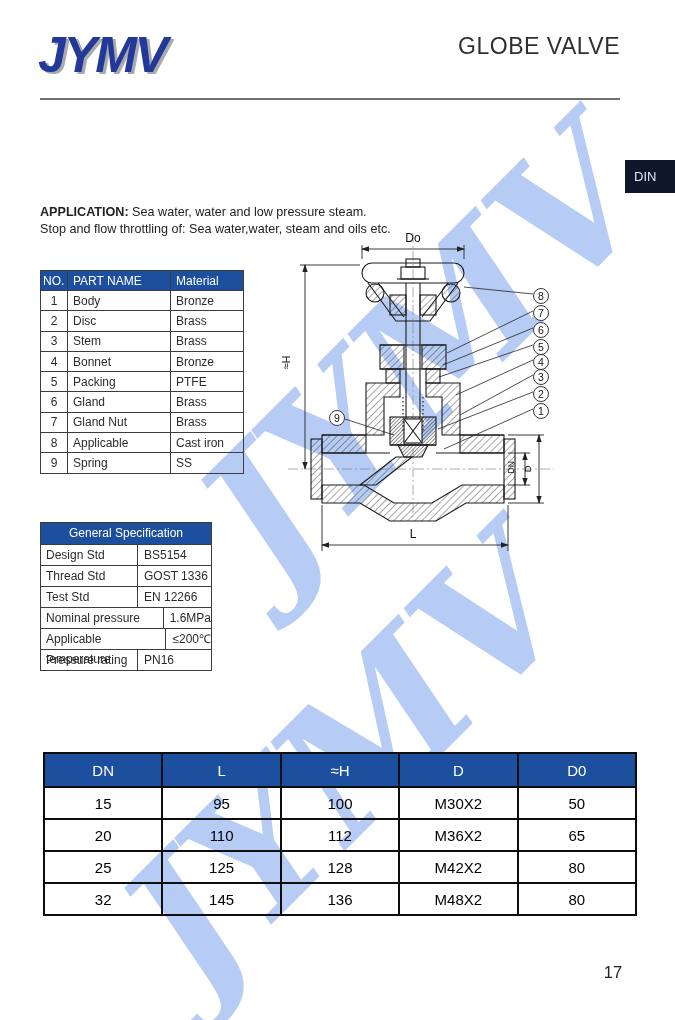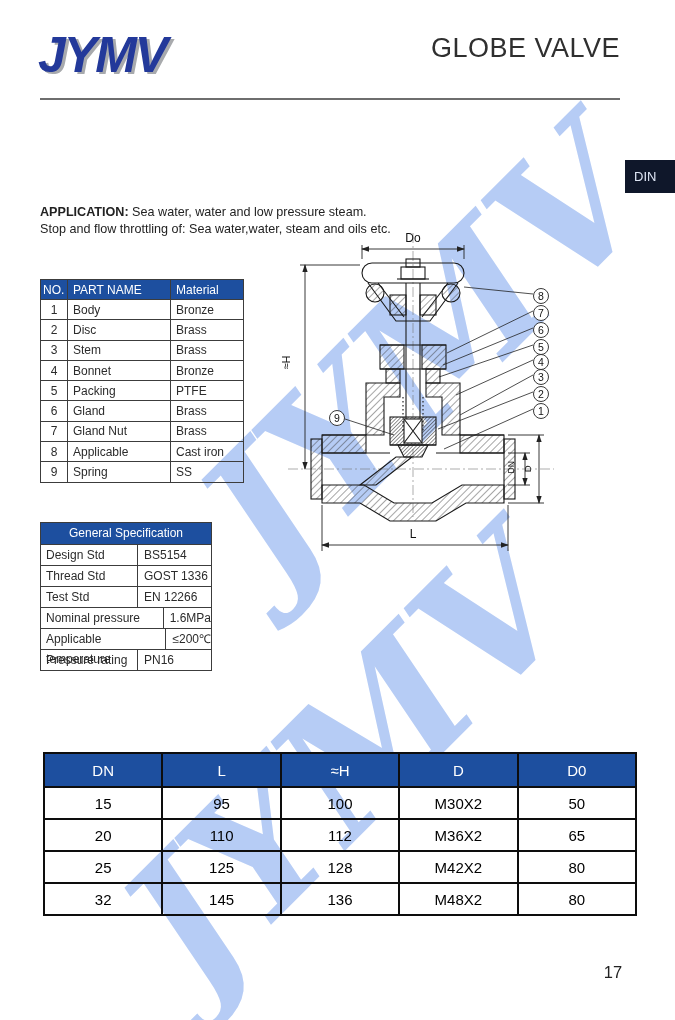--- a/index.html
+++ b/index.html
@@ -8,32 +8,32 @@
   
   .wm{position:absolute;z-index:0;font-family:"DejaVu Serif",serif;font-style:italic;font-weight:bold;
       color:#b6ccf5;white-space:nowrap;line-height:1;pointer-events:none;}
   .wm1{left:425px;top:352px;font-size:178px;transform:translate(-50%,-50%) rotate(-45deg);}
   .wm2{left:348px;top:760px;font-size:178px;transform:translate(-50%,-50%) rotate(-45deg);}
   .content{position:absolute;inset:0;z-index:1;}
   
   .logo{position:absolute;left:38px;top:28px;font-size:50px;font-weight:bold;font-style:italic;
         letter-spacing:-2px;color:#23399a;text-shadow:3px 2px 0 #a8aaad;line-height:1.1;}
   .titleblock{position:absolute;right:55px;top:33px;text-align:right;}
-  .title{font-size:27px;color:#2f2f2f;letter-spacing:0.5px;}
+  .title{font-size:23px;color:#2f2f2f;letter-spacing:0.5px;}
   .partnum{font-size:21px;color:#2f2f2f;margin-top:3px;}
   .rule{position:absolute;left:40px;top:98px;width:580px;height:2px;background:#6e6e6e;}
   .din{position:absolute;left:625px;top:160px;width:50px;height:33px;background:#0f172a;
        color:#dfe6f5;font-size:13px;line-height:33px;padding-left:9px;box-sizing:border-box;}
   
   .para{position:absolute;left:40px;width:352px;font-size:12.6px;line-height:17px;color:#222;}
   .p-desc{top:131px;}
   .p-app{top:204px;}
   .para b{font-weight:bold;}
   
-  .parts{position:absolute;left:40px;top:279px;border-collapse:collapse;font-size:12px;}
+  .parts{position:absolute;left:40px;top:270px;border-collapse:collapse;font-size:12px;}
   .parts th,.parts td{border:1px solid #3c3c3c;padding:0 5px;height:19.3px;}
   .parts th{background:#1d4f9f;color:#fff;font-weight:normal;text-align:left;height:19px;}
   .parts th:nth-child(1){width:22px;padding:0 2px;}
   .parts th:nth-child(2){width:92px;}
   .parts th:nth-child(3){width:62px;}
   .parts td:nth-child(1){text-align:center;}
   
   .gs{position:absolute;left:40px;top:522px;width:172px;border:1px solid #3c3c3c;font-size:12px;box-sizing:border-box;}
   .gs-header{background:#1d4f9f;color:#fff;text-align:center;height:21px;line-height:21px;
              border-bottom:1px solid #3c3c3c;}

